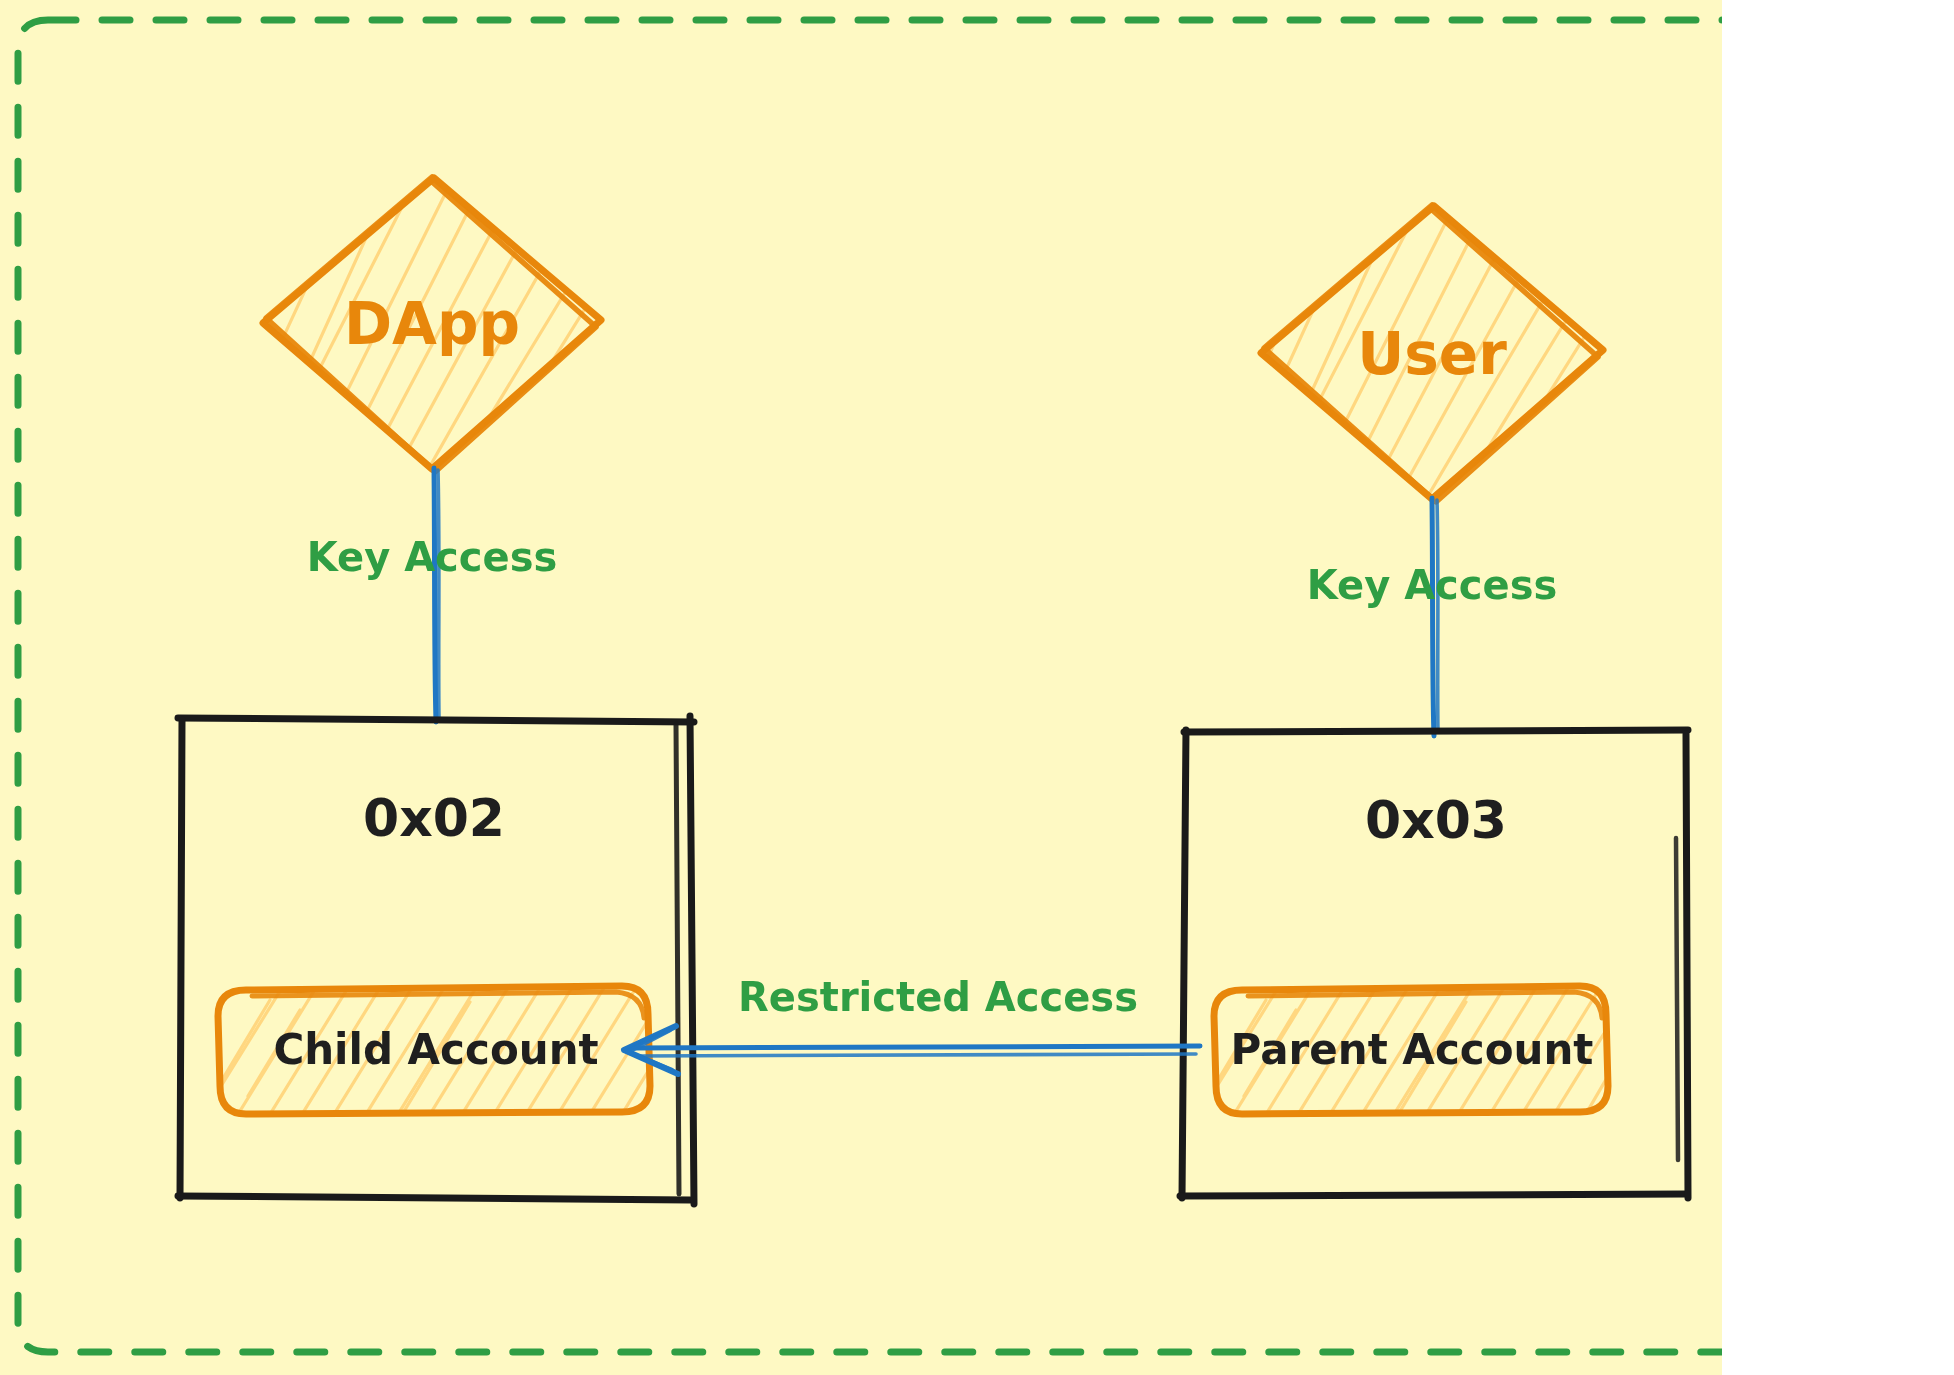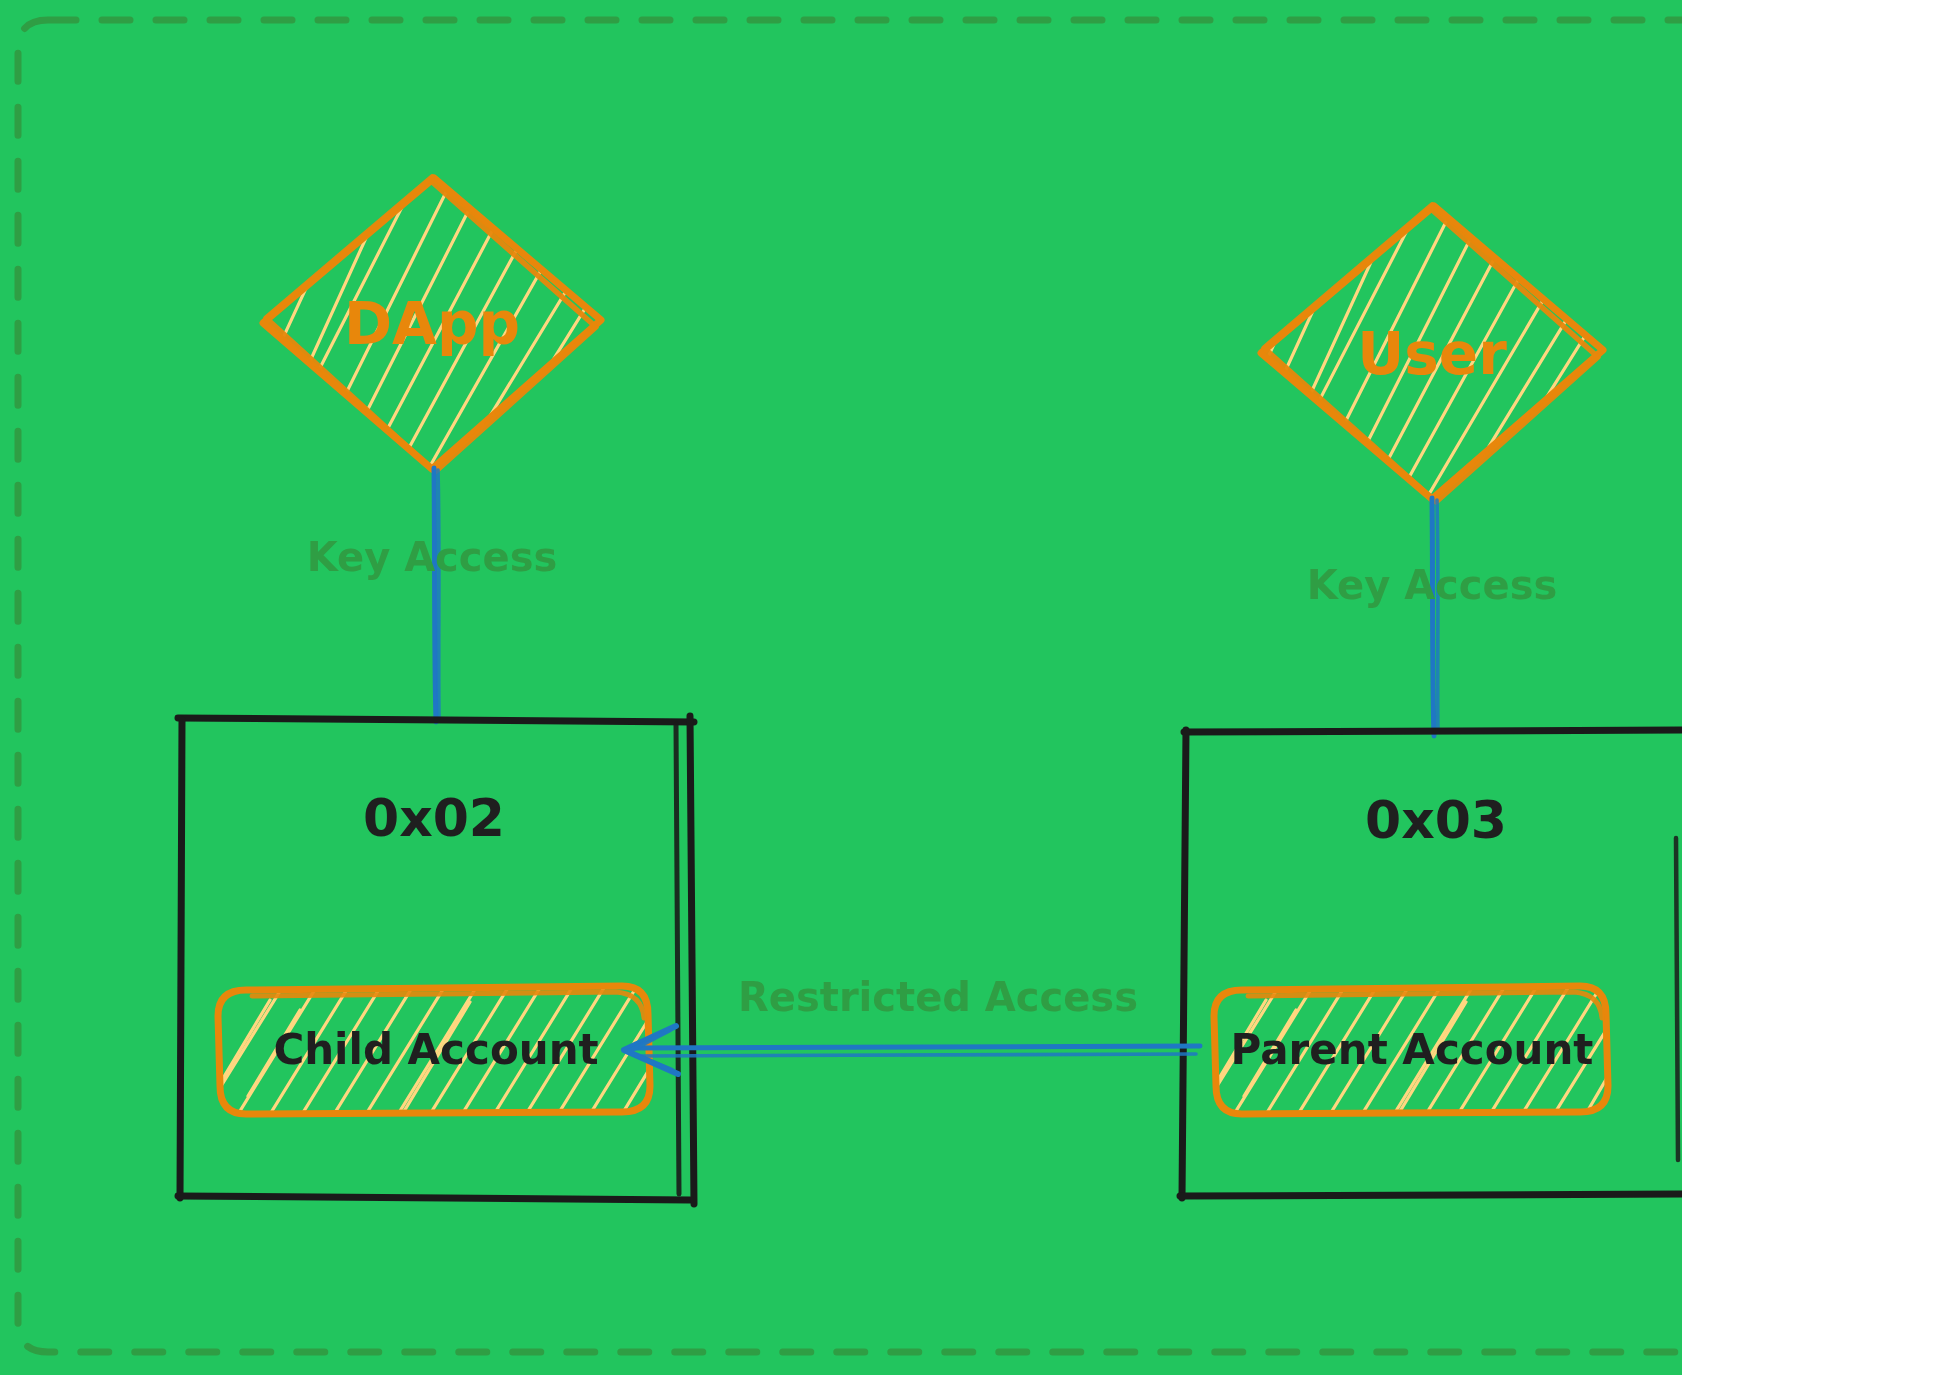--- a/index.html
+++ b/index.html
@@ -7,22 +7,23 @@
     padding: 0;
     background: #ffffff;
   }
   body {
     font-family: "DejaVu Sans", sans-serif;
   }
   #canvas {
     position: relative;
     width: 1682px;
     height: 1375px;
-    background: #22c55e;
+    background: #fef9c3;
     overflow: hidden;
+    padding-left: 40px;
   }
   #diagram-svg {
     position: absolute;
     top: 0;
     left: 0;
     width: 1954px;
     height: 1375px;
   }
   .hand-text {
     font-family: "DejaVu Sans", sans-serif;

